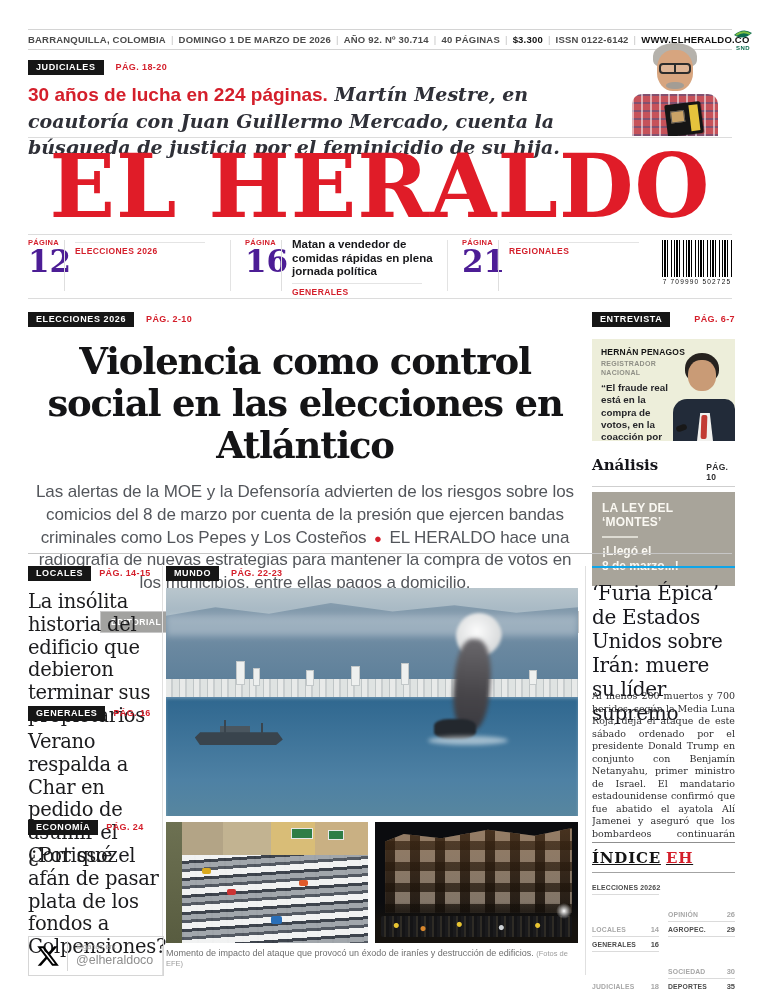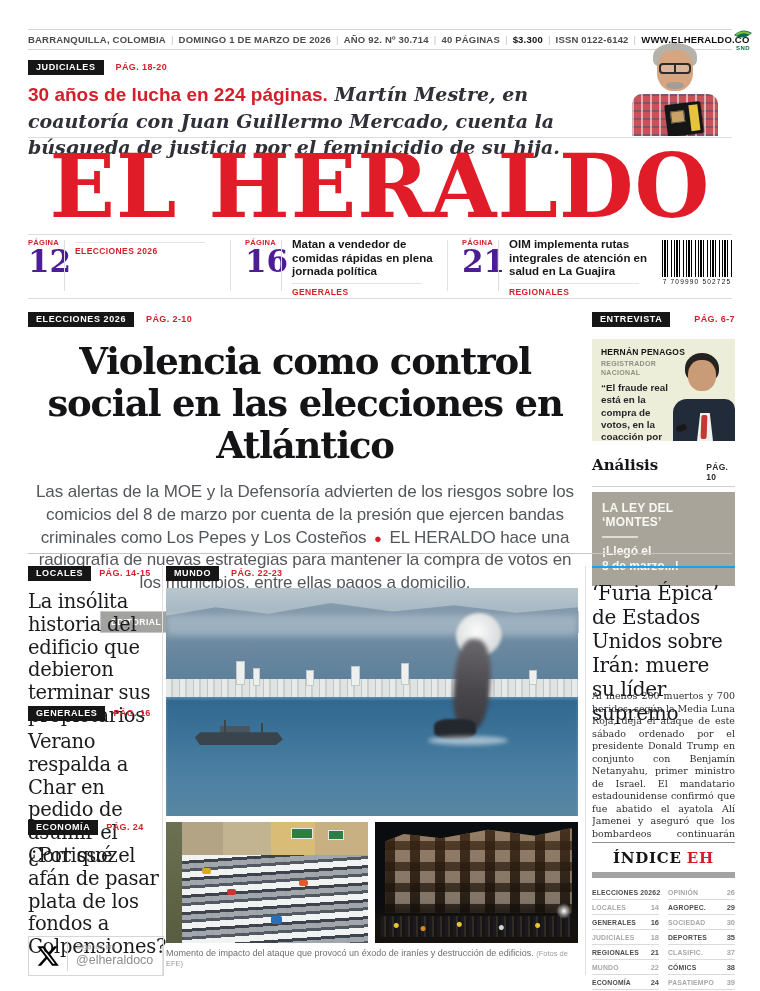--- a/index.html
+++ b/index.html
@@ -194,28 +194,28 @@
   .bm-caption { position:absolute; left:166px; top:948px; width:412px; font-size:9px; color:#6e6e6e; }
   .bm-credit { font-size:7.5px; color:#9c9c9c; }
 
   
   .br { position:absolute; left:592px; top:566px; width:143px; border-top:2px solid #0ea5e9; padding-top:13px; }
   .br-head { font-family:"DejaVu Serif",serif; font-size:20px; line-height:1.2; letter-spacing:-.3px; color:#17171c; }
   .br-body { position:absolute; left:592px; top:690px; width:143px; max-height:148px; overflow:hidden;
              font-family:"DejaVu Serif",serif; font-size:9.5px; line-height:1.32; text-align:justify; color:#2f2f31; }
 
   .idx { position:absolute; left:592px; top:842px; width:143px; border-top:1px solid #8f8f8f; }
-  .idx-title { text-align:center; padding:6px 0 5px; border-bottom:6px solid #a3a3a3;
-               font-family:"DejaVu Serif",serif; font-weight:700; font-size:15px; letter-spacing:.8px; color:#141414; }
+  .idx-title { text-align:left; padding:6px 0 5px; border-bottom:1px solid #a3a3a3;
+               font-family:"DejaVu Serif",serif; font-weight:700; font-size:15px; letter-spacing:.8px; color:#141414;text-decoration:underline; }
   .idx-accent { color:var(--red); margin-left:5px; }
   .idx-cols { display:flex; gap:9px; margin-top:7px; }
   .idx-col { flex:1; min-width:0; }
   .idx-row { display:flex; justify-content:space-between; align-items:baseline;
              border-bottom:1px solid #dbdbdb; padding:3px 0 2px; color:#4b4b4b; }
-  .idx-row.muted { color:#a7a7a7; }
+  .idx-row.muted { color:#a7a7a7;margin-top:27px; }
   .idx-name { font-size:6.8px; font-weight:700; letter-spacing:.2px; white-space:nowrap; }
   .idx-num { font-size:7.5px; font-weight:700; }
 </style>
 </head>
 <body>
 
 <div class="page">
 
   <div class="topbar">
       <span class="seg">BARRANQUILLA, COLOMBIA</span>
@@ -288,21 +288,20 @@
       </div>
     </div>
     <div class="col-sep"></div>
     <div class="tz">
       <div class="tz-page">
         <div class="tz-label">PÁGINA</div>
         <div class="tz-num">21</div>
       </div>
       <div class="tz-vr"></div>
       <div class="tz-main">
-        <div class="tz-head">OIM implementa rutas integrales de atención en salud en La Guajira</div>
         <div class="tz-cat">REGIONALES</div>
       </div>
     </div>
     <div class="barcode">
       <div class="barcode-bars"></div>
       <div class="barcode-digits">7 709990 502725</div>
     </div>
   </div>
 
   <div class="hrule" style="top:298px"></div>

